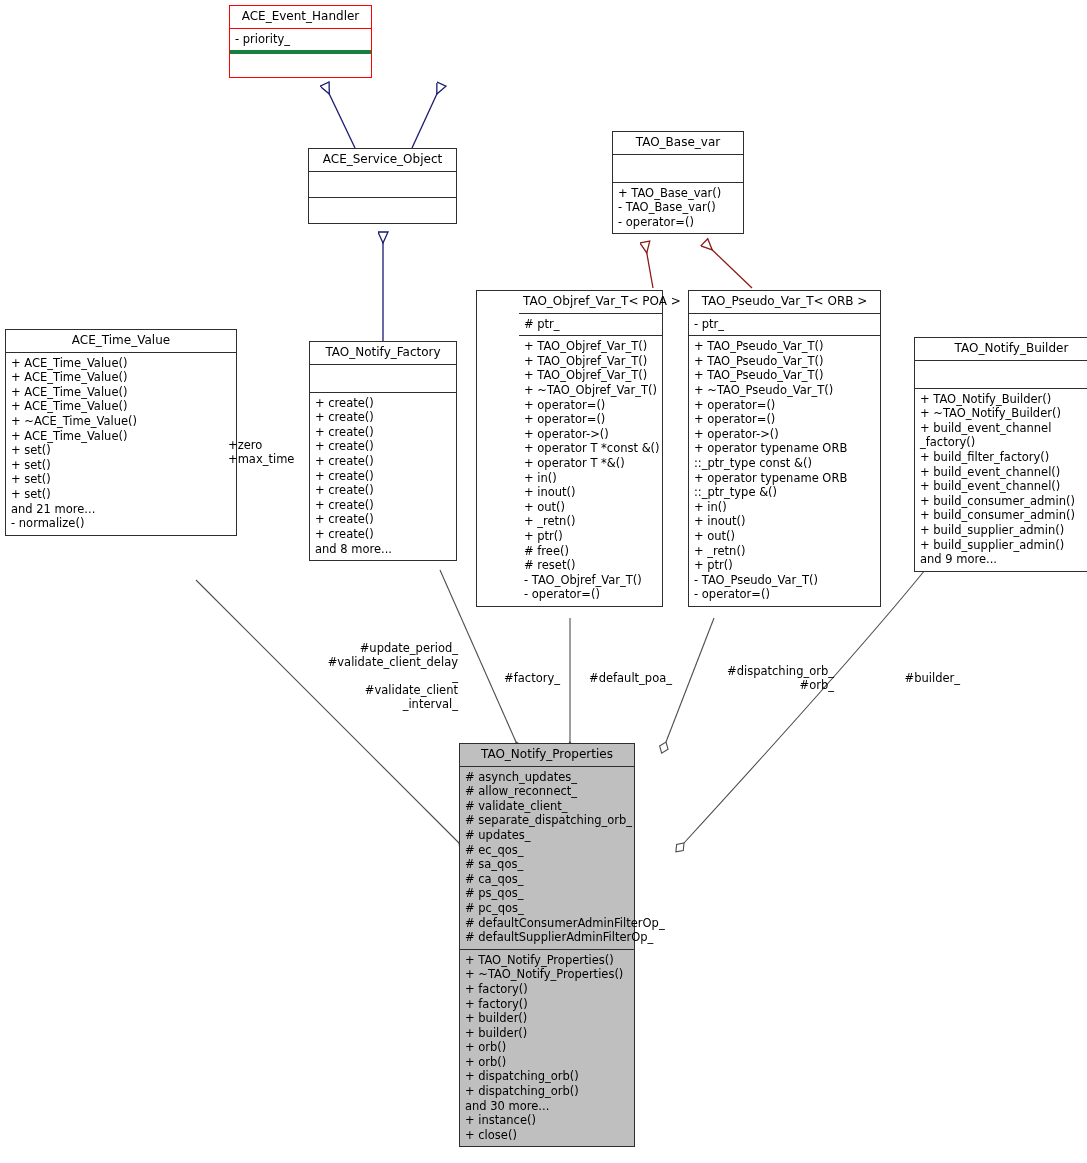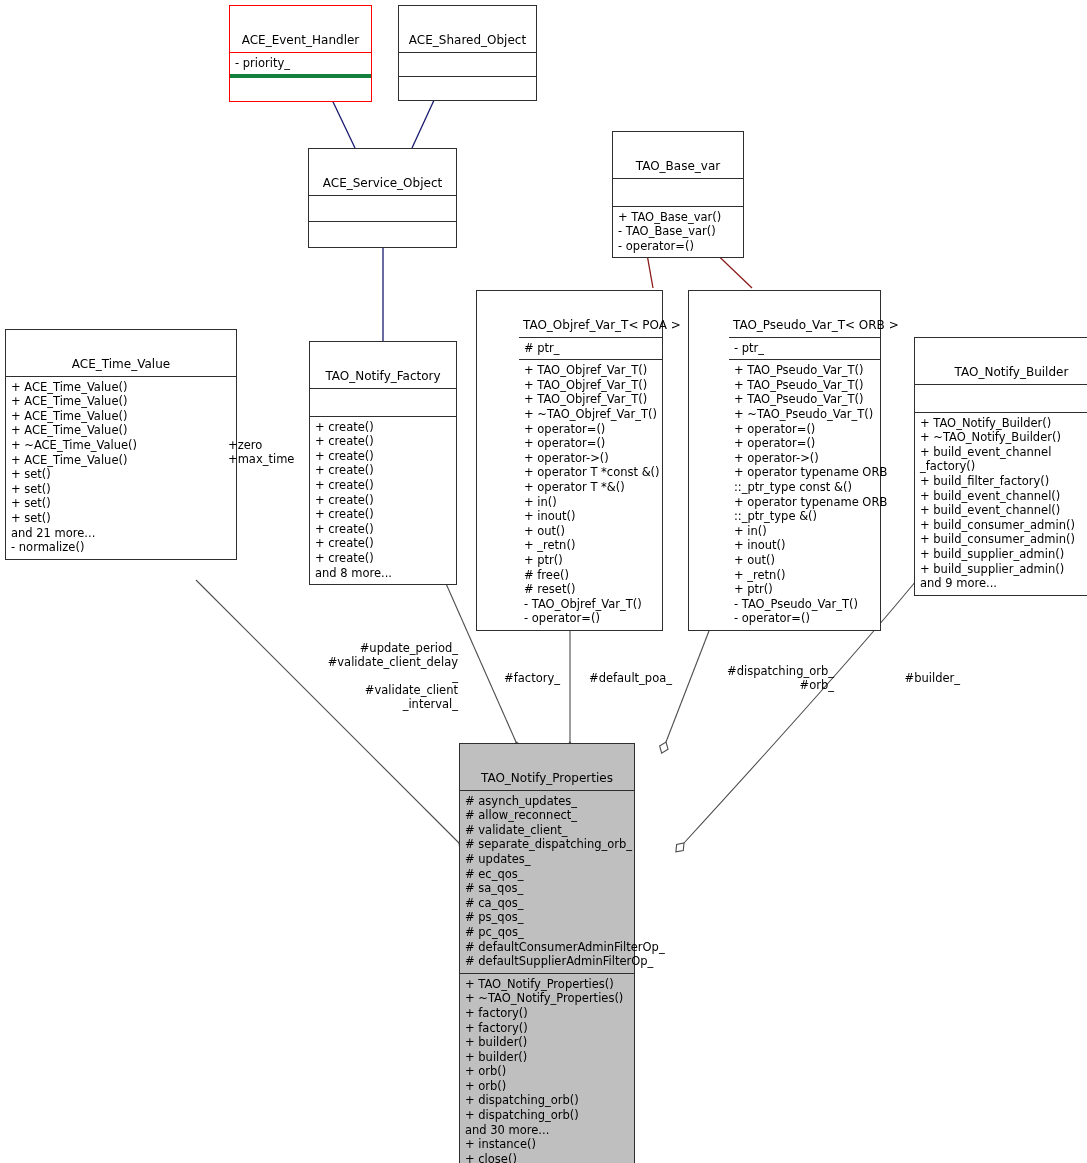--- a/index.html
+++ b/index.html
@@ -20,21 +20,20 @@
     color:#000000;
   }
   .uml-class.red{border:1px solid #ff0000;}
   .uml-class.filled{background:#bfbfbf;}
   .uml-class .cname{
     text-align:center;
     padding:3px 4px 4px 4px;
     border-bottom:1px solid #2e2e2e;
     font-size:12px;
     white-space:nowrap;
-    margin-top:24px;
   }
   .uml-class.red .cname{border-bottom:1px solid #ff0000;}
   .uml-class .attrs{
     padding:3px 5px 4px 5px;
     border-bottom:1px solid #2e2e2e;
     min-height:14px;
   }
   .uml-class.red .attrs{border-bottom:4px solid #15803d;}
   .uml-class .ops{
     padding:3px 5px 4px 5px;
@@ -93,25 +92,20 @@
   </svg>
 
   <div class="uml-class red" style="left:229px;top:5px;width:143px;">
     <div class="cname">ACE_Event_Handler</div>
     <div class="attrs">
       <div class="row">- priority_</div>
     </div>
     <div class="ops" style="height:16px;"></div>
   </div>
 
-  <div class="uml-class" style="left:398px;top:5px;width:139px;">
-    <div class="cname">ACE_Shared_Object</div>
-    <div class="attrs" style="height:16px;"></div>
-    <div class="ops" style="height:16px;"></div>
-  </div>
 
   <div class="uml-class" style="left:308px;top:148px;width:149px;">
     <div class="cname">ACE_Service_Object</div>
     <div class="attrs" style="height:18px;"></div>
     <div class="ops" style="height:18px;"></div>
   </div>
 
   <div class="uml-class" style="left:612px;top:131px;width:132px;">
     <div class="cname">TAO_Base_var</div>
     <div class="attrs" style="height:20px;"></div>
@@ -178,21 +172,21 @@
       <div class="row">+ out()</div>
       <div class="row">+ _retn()</div>
       <div class="row">+ ptr()</div>
       <div class="row"># free()</div>
       <div class="row"># reset()</div>
       <div class="row">- TAO_Objref_Var_T()</div>
       <div class="row">- operator=()</div>
     </div>
   </div>
 
-  <div class="uml-class" style="left:688px;top:290px;width:193px;padding-left:40px;">
+  <div class="uml-class" style="left:688px;top:290px;width:193px;">
     <div class="cname">TAO_Pseudo_Var_T&lt; ORB &gt;</div>
     <div class="attrs">
       <div class="row">- ptr_</div>
     </div>
     <div class="ops">
       <div class="row">+ TAO_Pseudo_Var_T()</div>
       <div class="row">+ TAO_Pseudo_Var_T()</div>
       <div class="row">+ TAO_Pseudo_Var_T()</div>
       <div class="row">+ ~TAO_Pseudo_Var_T()</div>
       <div class="row">+ operator=()</div>

